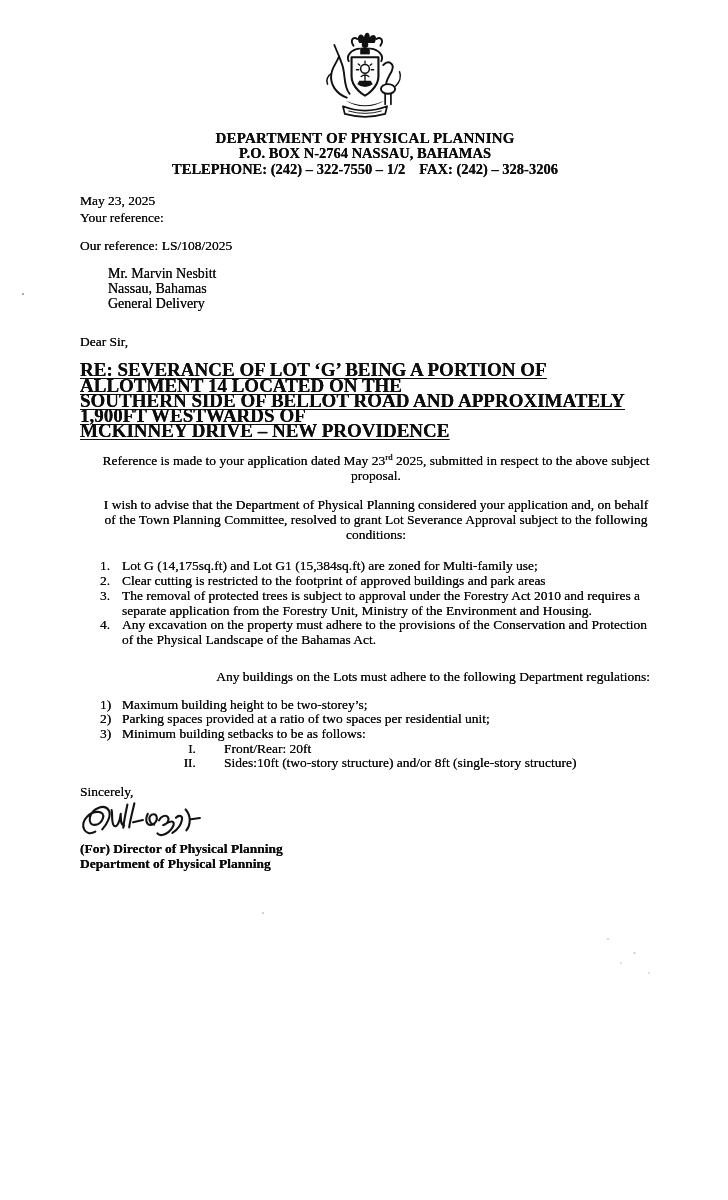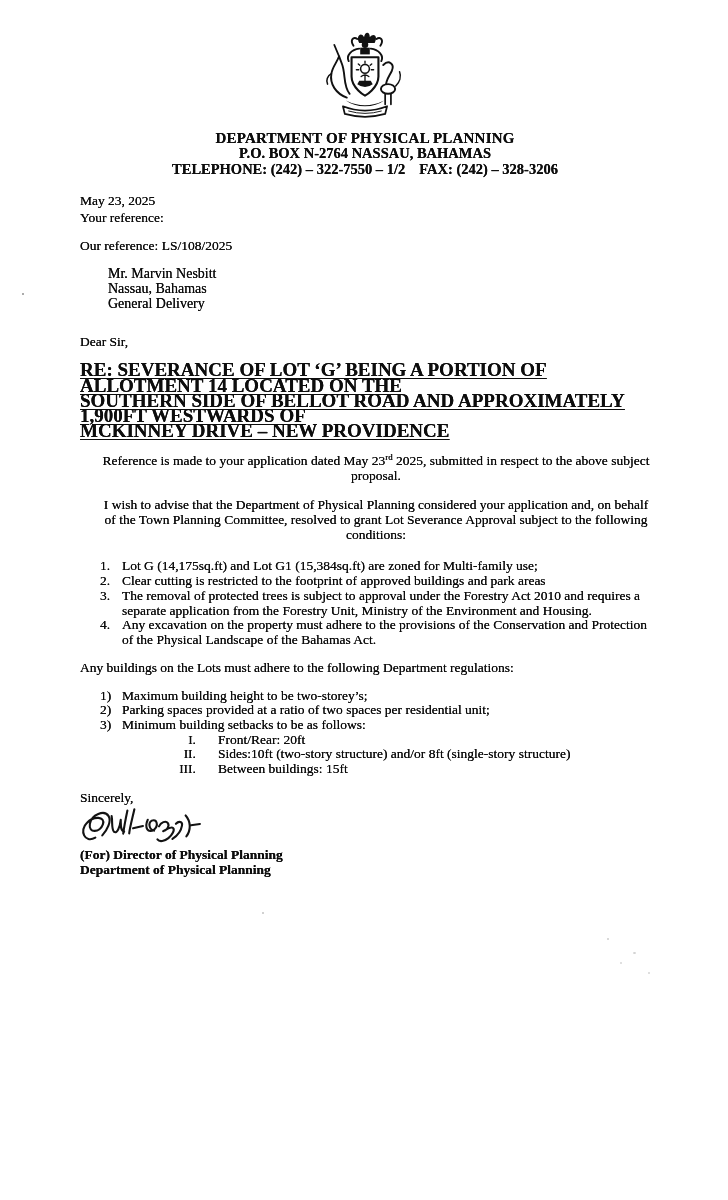--- a/index.html
+++ b/index.html
@@ -35,25 +35,25 @@
 
   
   .para{margin:14px 0 0 20px;width:552px;font-size:13.5px;line-height:14.8px;text-align:center;}
   .para sup{font-size:9px;line-height:0;vertical-align:super;}
 
   
   .numlist{margin:17px 0 0 20px;width:552px;font-size:13.5px;line-height:14.7px;}
   .numrow{display:flex;align-items:flex-start;}
   .numrow .marker{flex:0 0 22px;}
   .numrow .txt{flex:1;}
-  .plain{margin-top:12px;font-size:13.5px;line-height:15px;}
+  .plain{margin-top:21px;font-size:13.5px;line-height:15px;text-align:right;}
   .sublist{margin:0 0 0 68px;font-size:13.5px;line-height:14.7px;}
   .subrow{display:flex;align-items:flex-start;}
   .subrow .marker{flex:0 0 28px;text-align:right;}
-  .subrow .txt{margin-left:22px;}
+  .subrow .txt{margin-left:28px;}
 
   
   .inquiries{margin-top:22px;font-size:13.5px;line-height:15px;}
   .sincerely{margin-top:13px;font-size:13.5px;line-height:15px;}
   .sig-wrap{margin:1px 0 0 -2px;height:42px;}
   .sig-wrap svg{transform:rotate(-2deg);}
   .sign-block{font-size:13.5px;line-height:15.2px;font-weight:bold;margin-top:-1px;}
 
   .speck{position:absolute;border-radius:50%;}
 </style>
@@ -161,24 +161,20 @@
         </div>
 
       <div class="sublist">
         <div class="subrow">
             <span class="marker">I.</span>
             <span class="txt">Front/Rear: 20ft</span>
           </div>
         <div class="subrow">
             <span class="marker">II.</span>
             <span class="txt">Sides:10ft (two-story structure) and/or 8ft (single-story structure)</span>
-          </div>
-        <div class="subrow">
-            <span class="marker">III.</span>
-            <span class="txt">Between buildings: 15ft</span>
           </div>
       </div>
     </div>
 
     <div class="sincerely">Sincerely,</div>
 
     <div class="sig-wrap">
       <svg width="128" height="42" viewBox="0 0 128 42" fill="none" stroke="#131313" stroke-width="2.1" stroke-linecap="round" stroke-linejoin="round">
         <path d="M17 30 C6 36 1 22 9 15 C16 8 28 9 25 17 C22 25 10 26 12 16 C14 7 27 2 31 9 C34 14 29 23 24 28"></path>
         <path d="M34 9 C35 15 33 22 36 25 C39 27 42 20 43 13 C43 18 42 24 46 25"></path>

